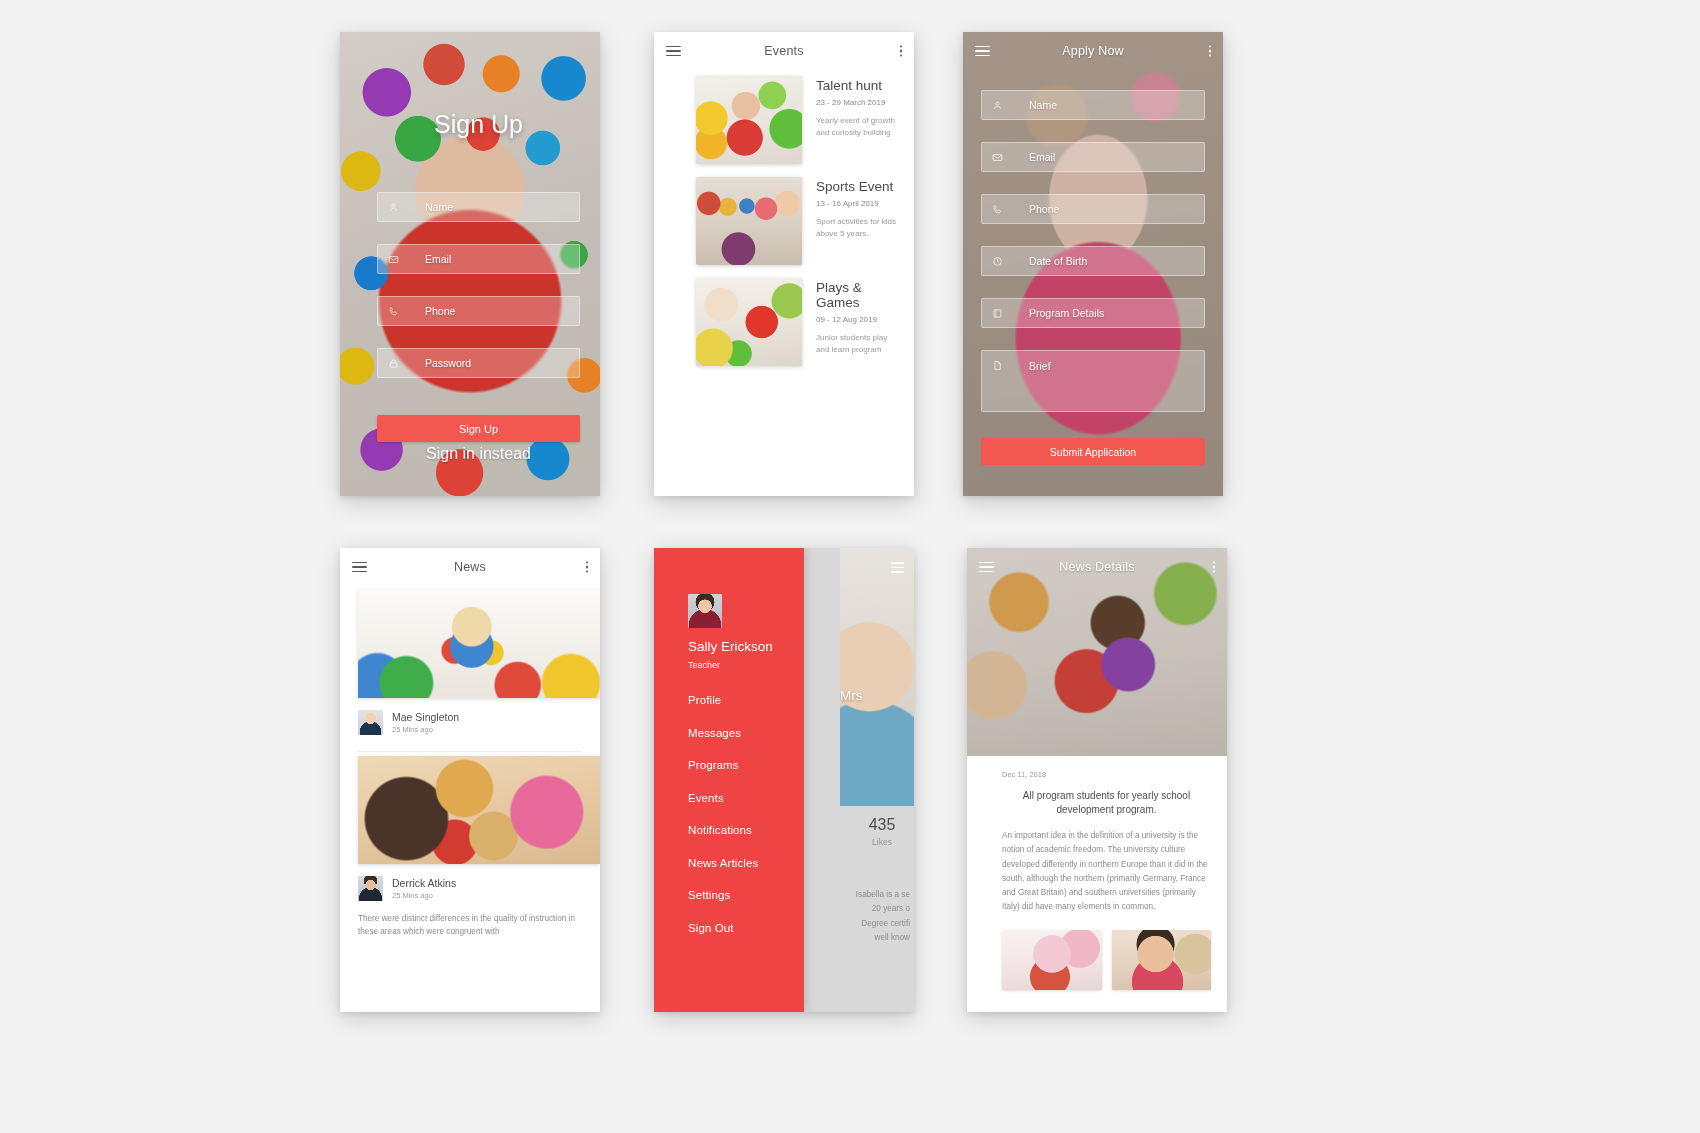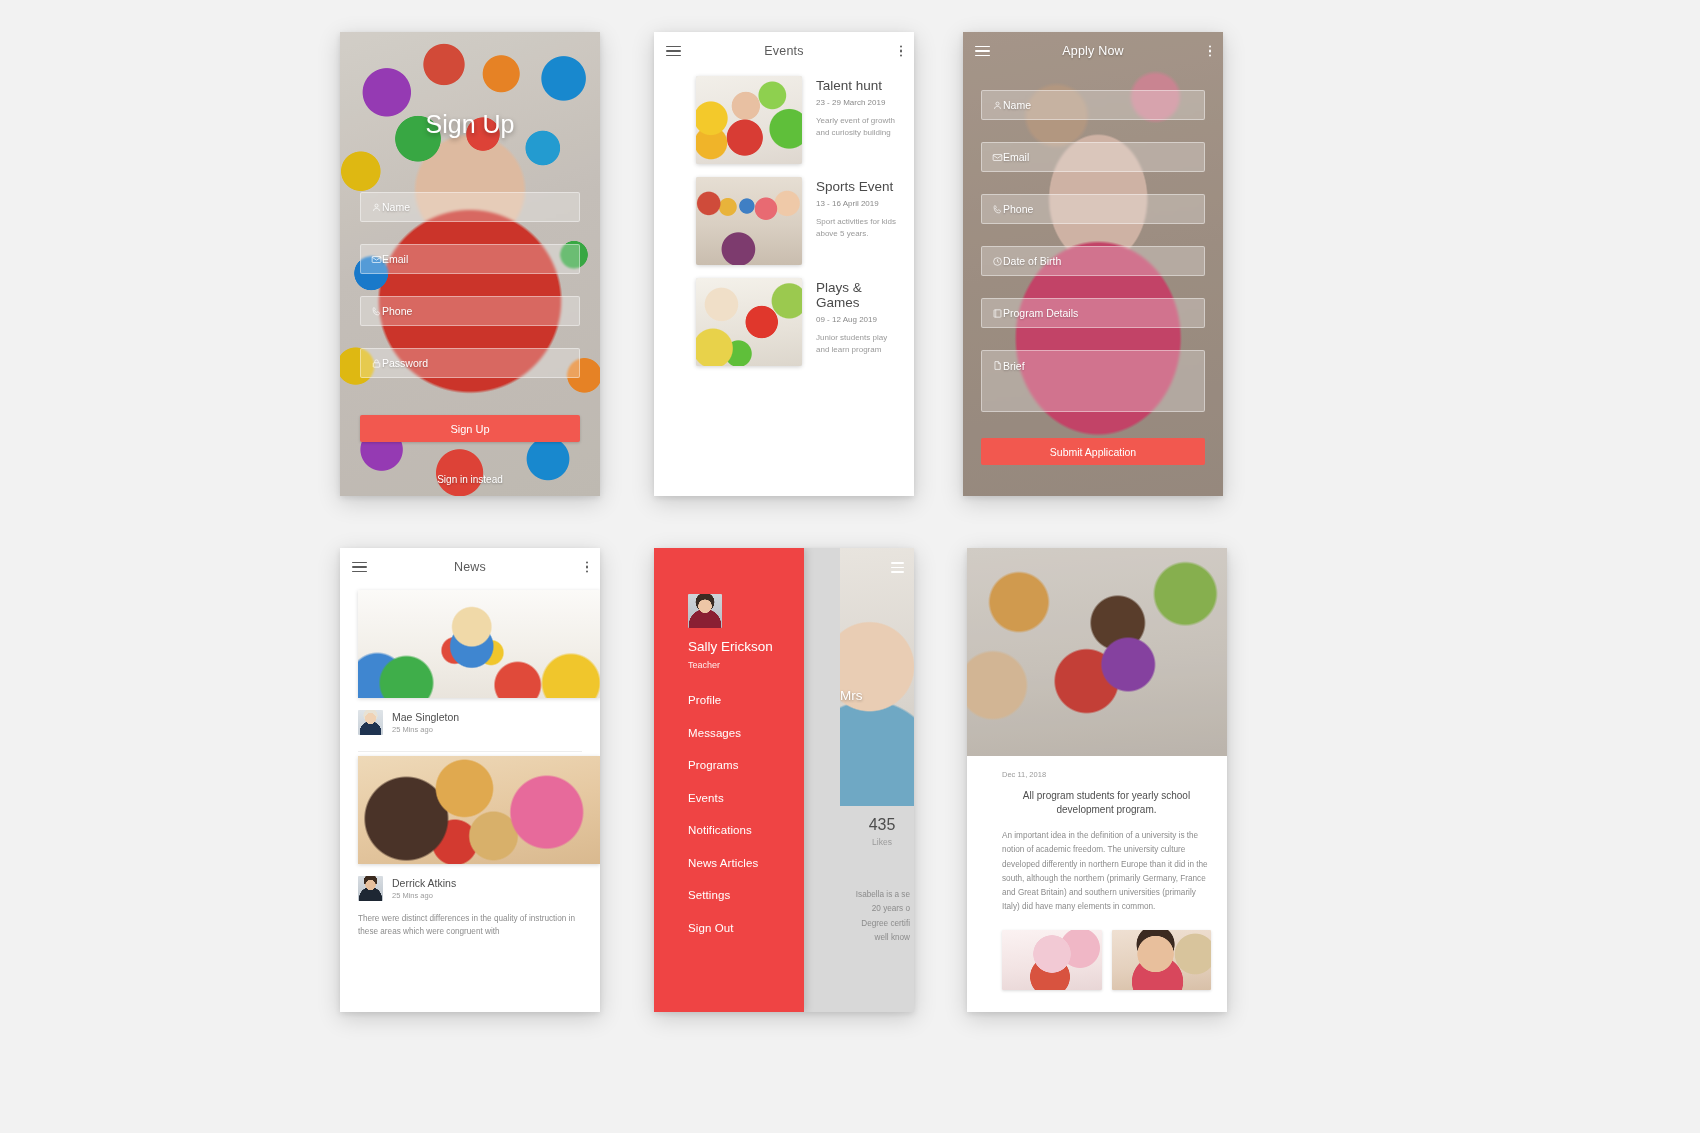--- a/index.html
+++ b/index.html
@@ -81,50 +81,50 @@
       radial-gradient(circle at 94% 74%, #ef8b2c 0 4.0%, transparent 4.2%),
       radial-gradient(circle at 16% 90%, #9b3fb8 0 4.4%, transparent 4.6%),
       radial-gradient(circle at 46% 95%, #e3483c 0 5.0%, transparent 5.2%),
       radial-gradient(circle at 80% 92%, #1f8fd6 0 4.4%, transparent 4.6%),
       radial-gradient(circle at 50% 58%, #d0392f 0 30%, transparent 31%),
       radial-gradient(circle at 50% 34%, #e8c5ab 0 16%, transparent 17%),
       linear-gradient(160deg, #ded9d2 0%, #cfc9c2 45%, #c9c3bb 100%);
     filter: saturate(1.05);
   }
   .signup-overlay { position: absolute; inset: 0; background: rgba(0,0,0,0.05); }
-  .signup-content { position: absolute; inset: 0; padding: 0 16px; z-index: 3; }
+  .signup-content { position: absolute; inset: 0; padding: 0 16px; z-index: 3; margin-left: 17px; }
   .signup-title {
     position: absolute; top: 78px; left: 0; right: 0;
     text-align: center; color: #fff; font-size: 25px; font-weight: 400;
     text-shadow: 0 2px 5px rgba(0,0,0,.35);
   }
   .field {
     position: relative;
     height: 30px;
     background: rgba(255,255,255,0.26);
     border: 1px solid rgba(255,255,255,0.42);
     border-radius: 2px;
     display: flex; align-items: center;
-    padding: 0 10px; gap: 0;
+    padding: 0 10px; gap: 26px;
     margin-bottom: 22px;
     backdrop-filter: blur(1px);
   }
   .field .fi { width: 11px; height: 11px; flex: 0 0 11px; opacity: .95; }
   .field .ftxt { color: #fff; font-size: 10.5px; text-shadow: 0 1px 2px rgba(0,0,0,.25); }
   .signup-fields { position: absolute; top: 160px; left: 20px; right: 20px; }
   .btn-primary {
     position: absolute; left: 20px; right: 20px; top: 383px;
     height: 27px; background: #f2584f; border: none; border-radius: 2px;
     color: #fff; font-size: 11px; font-family: inherit; cursor: pointer;
     display: flex; align-items: center; justify-content: center;
     box-shadow: 0 1px 3px rgba(0,0,0,.18);
   }
   .link-under {
-    position: absolute; left: 0; right: 0; top: 442px;
-    text-align: center; color: #fff; font-size: 10px;
+    position: absolute; left: 0; right: 0; top: 413px;
+    text-align: center; color: #fff; font-size: 16px;
     text-shadow: 0 1px 2px rgba(0,0,0,.3); cursor: pointer;
   }
 
   
   #screen-events { left: 654px; top: 32px; }
   .events-list { padding: 6px 14px 0 14px; }
   .event-row { display: flex; gap: 14px; margin-bottom: 13px; margin-left: 28px; }
   .event-thumb {
     width: 106px; height: 88px; flex: 0 0 106px;
     border-radius: 2px; overflow: hidden;
@@ -602,20 +602,33 @@
         <div class="drawer-item">Settings</div>
         <div class="drawer-item">Sign Out</div>
       </div>
     </div>
   </div>
 
   <div class="phone" id="screen-details">
     <div class="detail-hero"></div>
     <div class="detail-hero-dim"></div>
 
+    <div class="appbar over" style="z-index:5">
+      <div class="hamburger">
+          <i></i>
+          <i></i>
+          <i></i>
+        </div>
+      <div class="title">News Details</div>
+      <div class="kebab">
+          <i></i>
+          <i></i>
+          <i></i>
+        </div>
+    </div>
 
     <div class="detail-body">
       <div class="detail-date">Dec 11, 2018</div>
       <div class="detail-head">All program students for yearly school development program.</div>
       <div class="detail-para">An important idea in the definition of a university is the notion of academic freedom. The university culture developed differently in northern Europe than it did in the south, although the northern (primarily Germany, France and Great Britain) and southern universities (primarily Italy) did have many elements in common.</div>
       <div class="detail-gallery">
         <div class="gal gal-1"></div>
         <div class="gal gal-2"></div>
       </div>
     </div>

